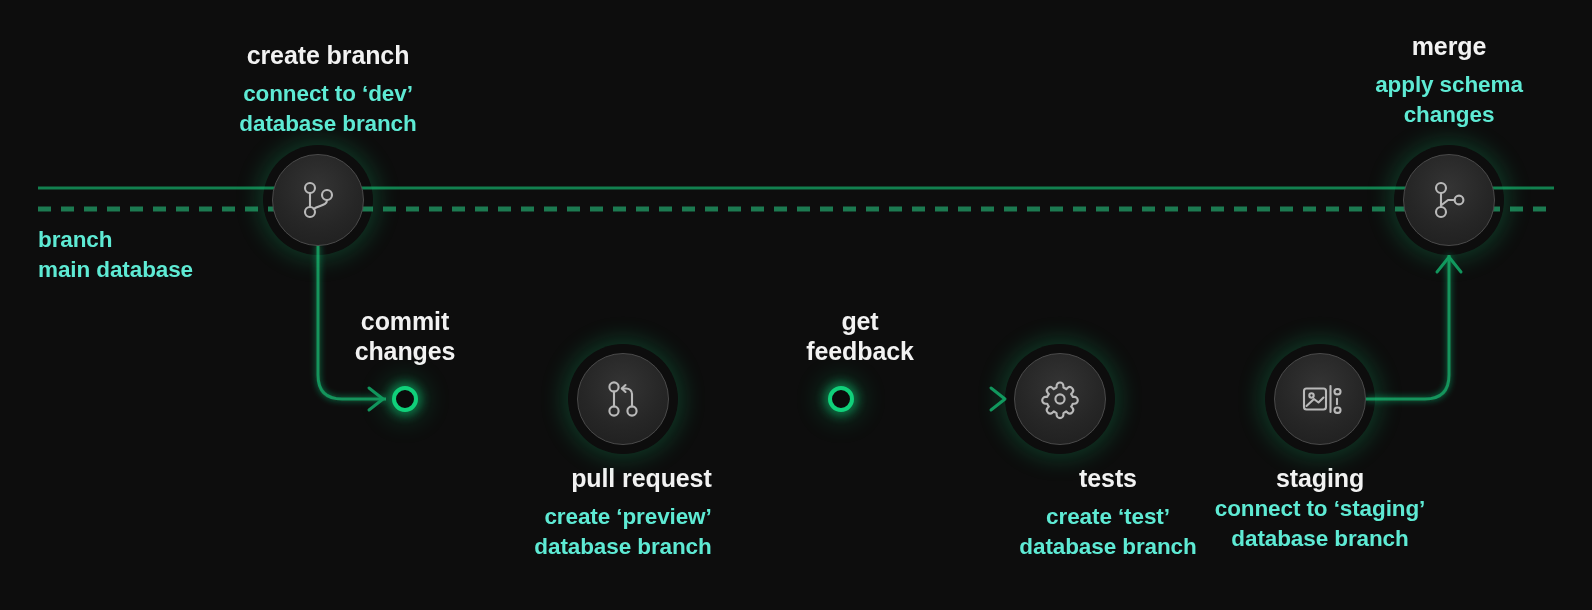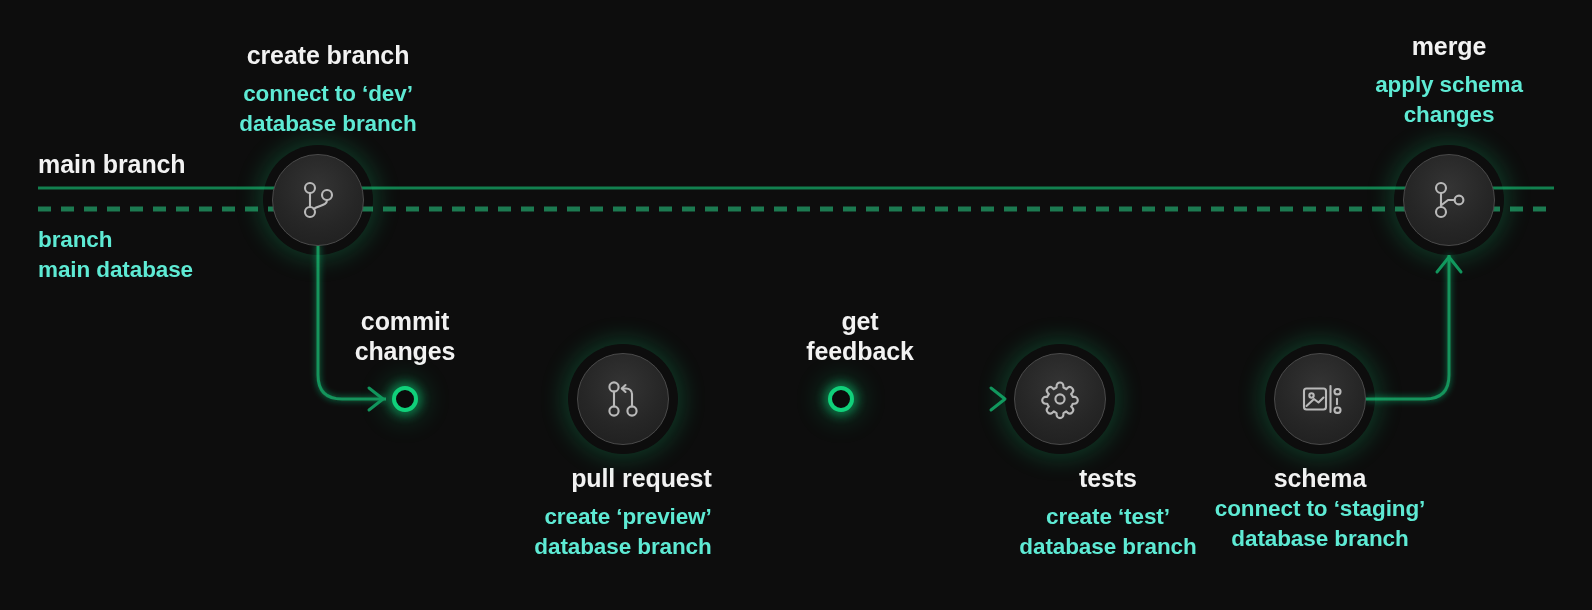--- a/index.html
+++ b/index.html
@@ -132,21 +132,20 @@
     <path d="M1366,399 L1425,399 Q1449,399 1449,375 L1449,255" fill="none" stroke="#12945c" stroke-width="3" filter="url(#glowTiny)"></path>
     <path d="M1437,272 L1449,257 L1461,272" fill="none" stroke="#12945c" stroke-width="3" stroke-linecap="round" stroke-linejoin="round"></path>
   </svg>
 
   <div class="halo" style="left:318px; top:200px;"></div>
   <div class="halo" style="left:623px; top:399px;"></div>
   <div class="halo" style="left:1060px; top:399px;"></div>
   <div class="halo" style="left:1320px; top:399px;"></div>
   <div class="halo" style="left:1449px; top:200px;"></div>
 
-  <div class="tbox lft ttl" style="left:38px; top:150px;">main branch</div>
 
   <div class="tbox lft sub" style="left:38px; top:225px; white-space:normal; width:230px;">
     <div>branch</div>
     <div>main database</div>
   </div>
 
   <div class="tbox ctr" style="left:328px; top:41px;">
     <div class="ttl">create branch</div>
     <div class="sub" style="margin-top:8px;">connect to ‘dev’</div>
     <div class="sub">database branch</div>
@@ -224,21 +223,21 @@
         <circle cx="14.5" cy="19.5" r="2.2"></circle>
         <path d="M9.5 30 L17 23 L21.5 26.5 L26.5 21.5"></path>
         <path d="M33.5 10 L33.5 36"></path>
         <rect x="37.5" y="13" width="6" height="5.4" rx="2.6"></rect>
         <path d="M40 22.8 L40 28.2"></path>
         <rect x="37.5" y="31.5" width="6" height="5.4" rx="2.6"></rect>
       </svg>
     </span>
   </div>
   <div class="tbox ctr" style="left:1320px; top:464px;">
-    <div class="ttl">schema</div>
+    <div class="ttl">staging</div>
     <div class="sub" style="margin-top:0;">connect to ‘staging’</div>
     <div class="sub">database branch</div>
   </div>
 
   <div class="tbox ctr" style="left:1449px; top:32px;">
     <div class="ttl">merge</div>
     <div class="sub" style="margin-top:8px;">apply schema</div>
     <div class="sub">changes</div>
   </div>
 

